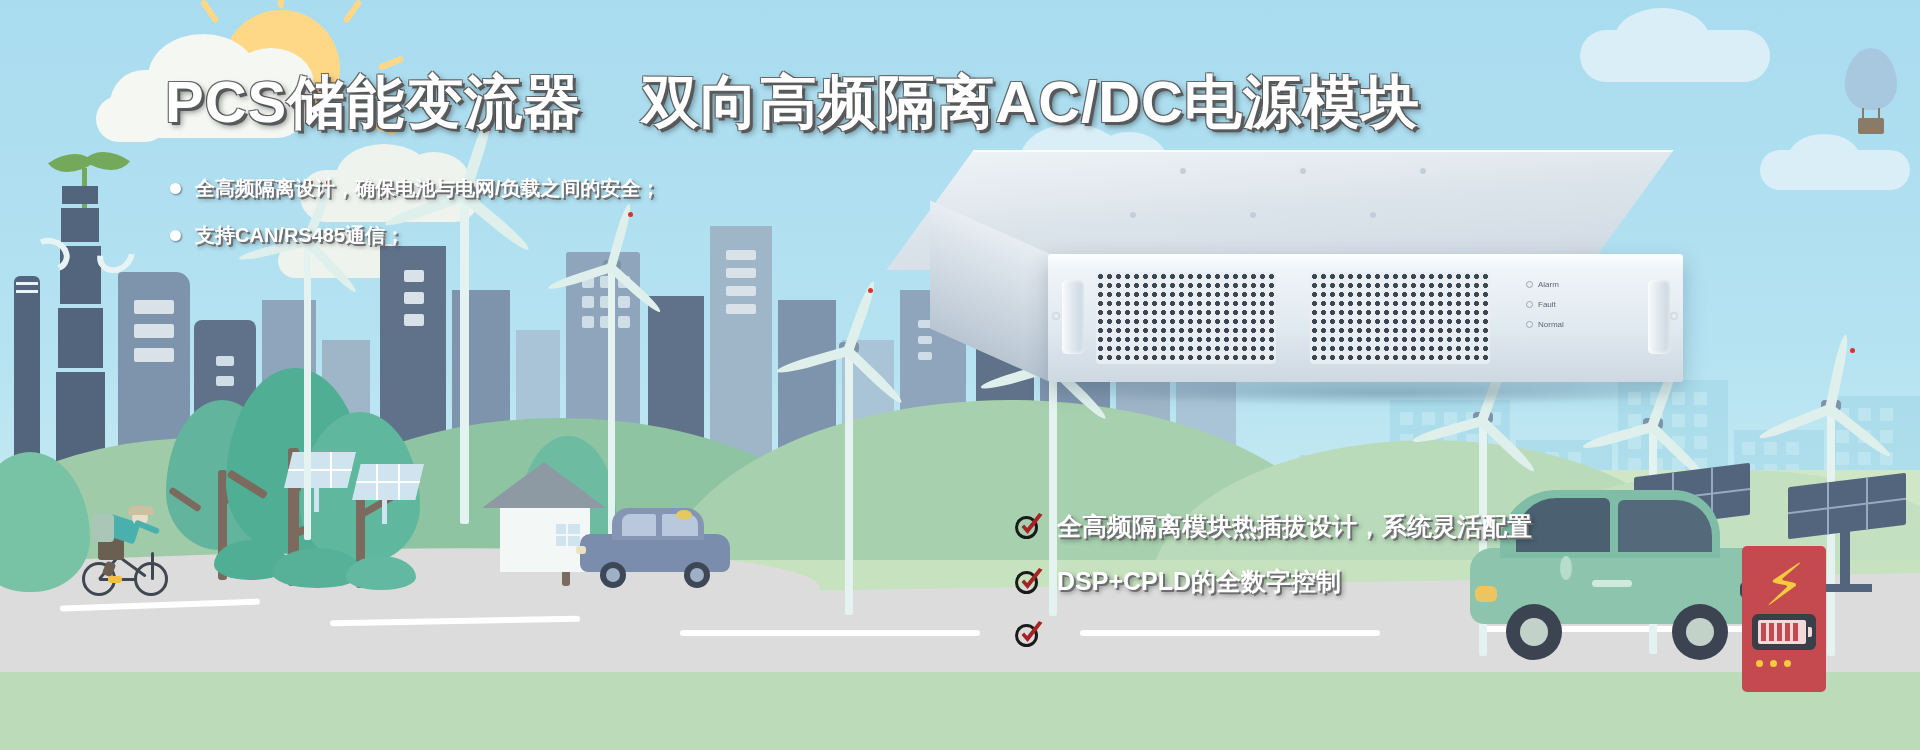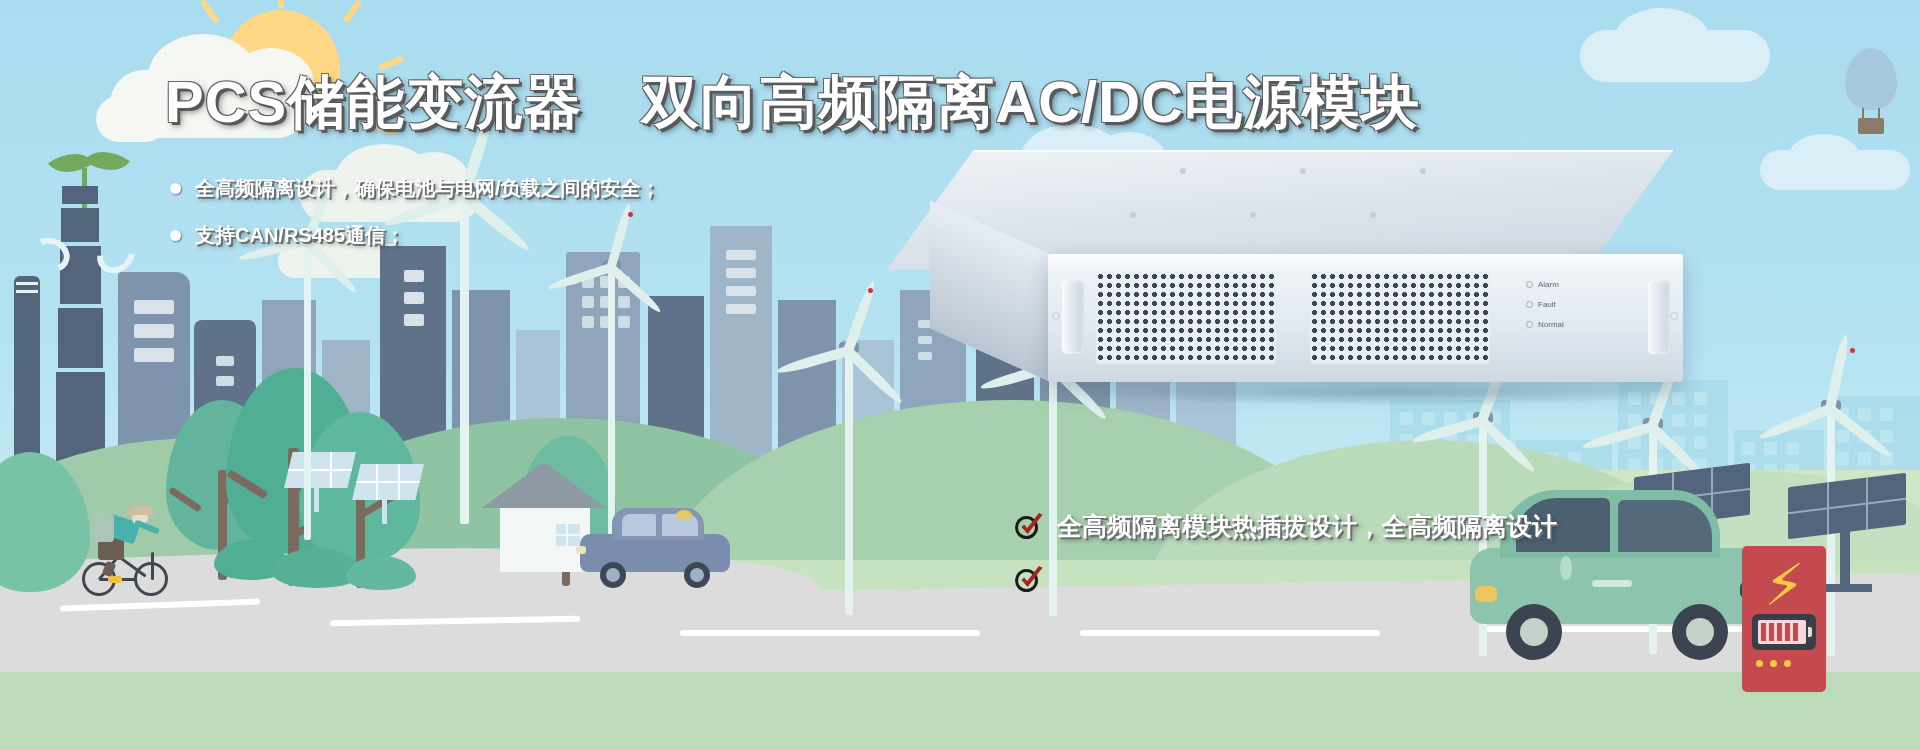--- a/index.html
+++ b/index.html
@@ -800,25 +800,34 @@
   </div>
 
   <div id="checks">
     <div class="chk">
       <span class="chk-icon">
         <span class="chk-ring"></span>
         <svg class="chk-mark" viewBox="0 0 32 32" aria-hidden="true">
           <path d="M4 16 L11 24 L28 2 L24 0 L10.5 17 L7 13 Z" fill="#a82225"></path>
         </svg>
       </span>
-      <span>全高频隔离模块热插拔设计，全高频隔离设计</span>
+      <span>全高频隔离模块热插拔设计，系统灵活配置</span>
     </div>
     <div class="chk">
       <span class="chk-icon">
         <span class="chk-ring"></span>
         <svg class="chk-mark" viewBox="0 0 32 32" aria-hidden="true">
           <path d="M4 16 L11 24 L28 2 L24 0 L10.5 17 L7 13 Z" fill="#a82225"></path>
         </svg>
       </span>
+      <span>DSP+CPLD的全数字控制</span>
+    </div>
+    <div class="chk">
+      <span class="chk-icon">
+        <span class="chk-ring"></span>
+        <svg class="chk-mark" viewBox="0 0 32 32" aria-hidden="true">
+          <path d="M4 16 L11 24 L28 2 L24 0 L10.5 17 L7 13 Z" fill="#a82225"></path>
+        </svg>
+      </span>
     </div>
   </div>
 
 </div>
 
 </body></html>

